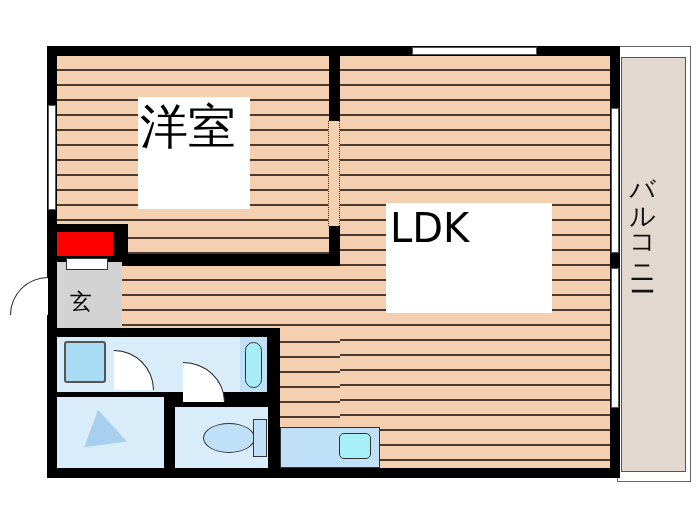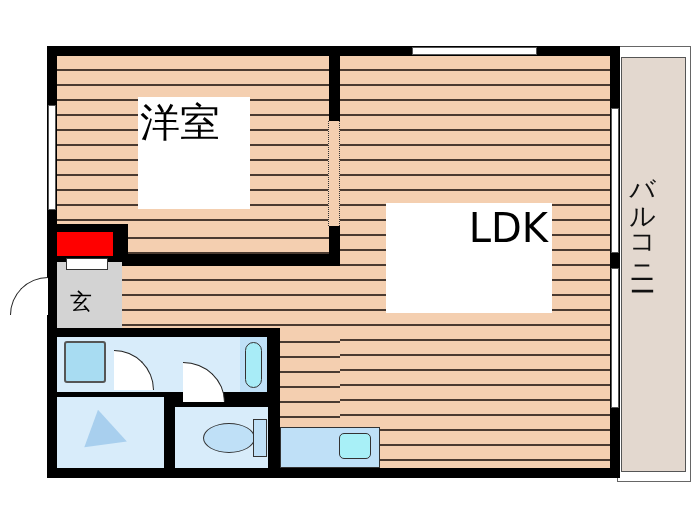--- a/index.html
+++ b/index.html
@@ -52,18 +52,18 @@
 <div class="abs" style="left:253px;top:419px;width:14px;height:38px;background:#bfe0f7;border:1px solid #333;"></div>
 
 <div class="abs" style="left:280px;top:427px;width:100px;height:41px;background:#bfe0f7;border:1px solid #333;"></div>
 <div class="abs" style="left:339px;top:433px;width:32px;height:26px;background:#a8f0f7;border:1px solid #333;border-radius:5px;"></div>
 
 <div class="abs win" style="left:412px;top:47px;width:125px;height:8px;"></div>
 <div class="abs win" style="left:48px;top:105px;width:8px;height:105px;"></div>
 <div class="abs win" style="left:611px;top:108px;width:8px;height:145px;"></div>
 <div class="abs win" style="left:611px;top:268px;width:8px;height:140px;"></div>
 
-<div class="abs label" style="left:138px;top:97px;width:112px;height:112px;padding:4px 2px;font-size:40px;">
+<div class="abs label" style="left:138px;top:97px;width:112px;height:112px;padding:4px 2px;font-size:48px;">
   <div>洋室</div>
 </div>
-<div class="abs label" style="left:386px;top:203px;width:166px;height:110px;padding:4px 4px;font-size:40px;text-align:right;">
+<div class="abs label" style="left:386px;top:203px;width:166px;height:110px;padding:4px 4px;font-size:40px;">
   <div>LDK</div>
 </div>
 
 </body></html>

